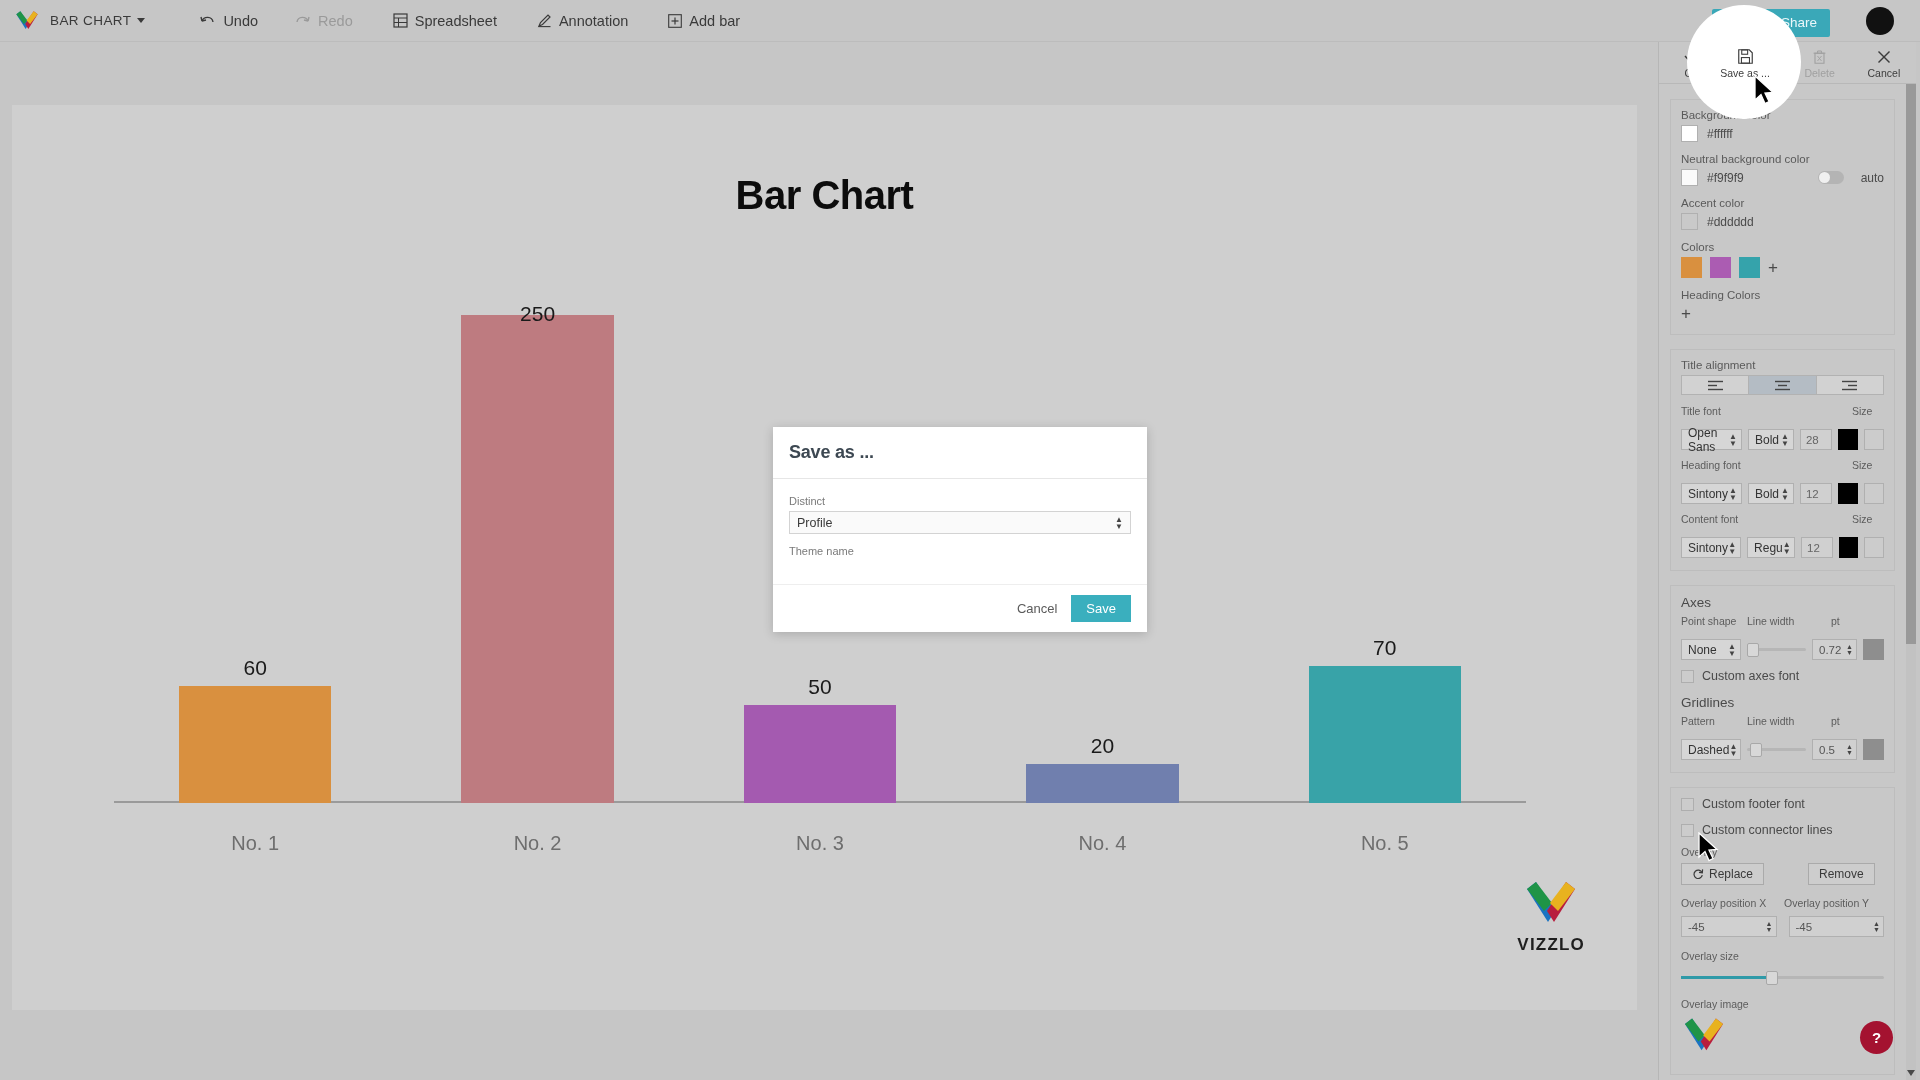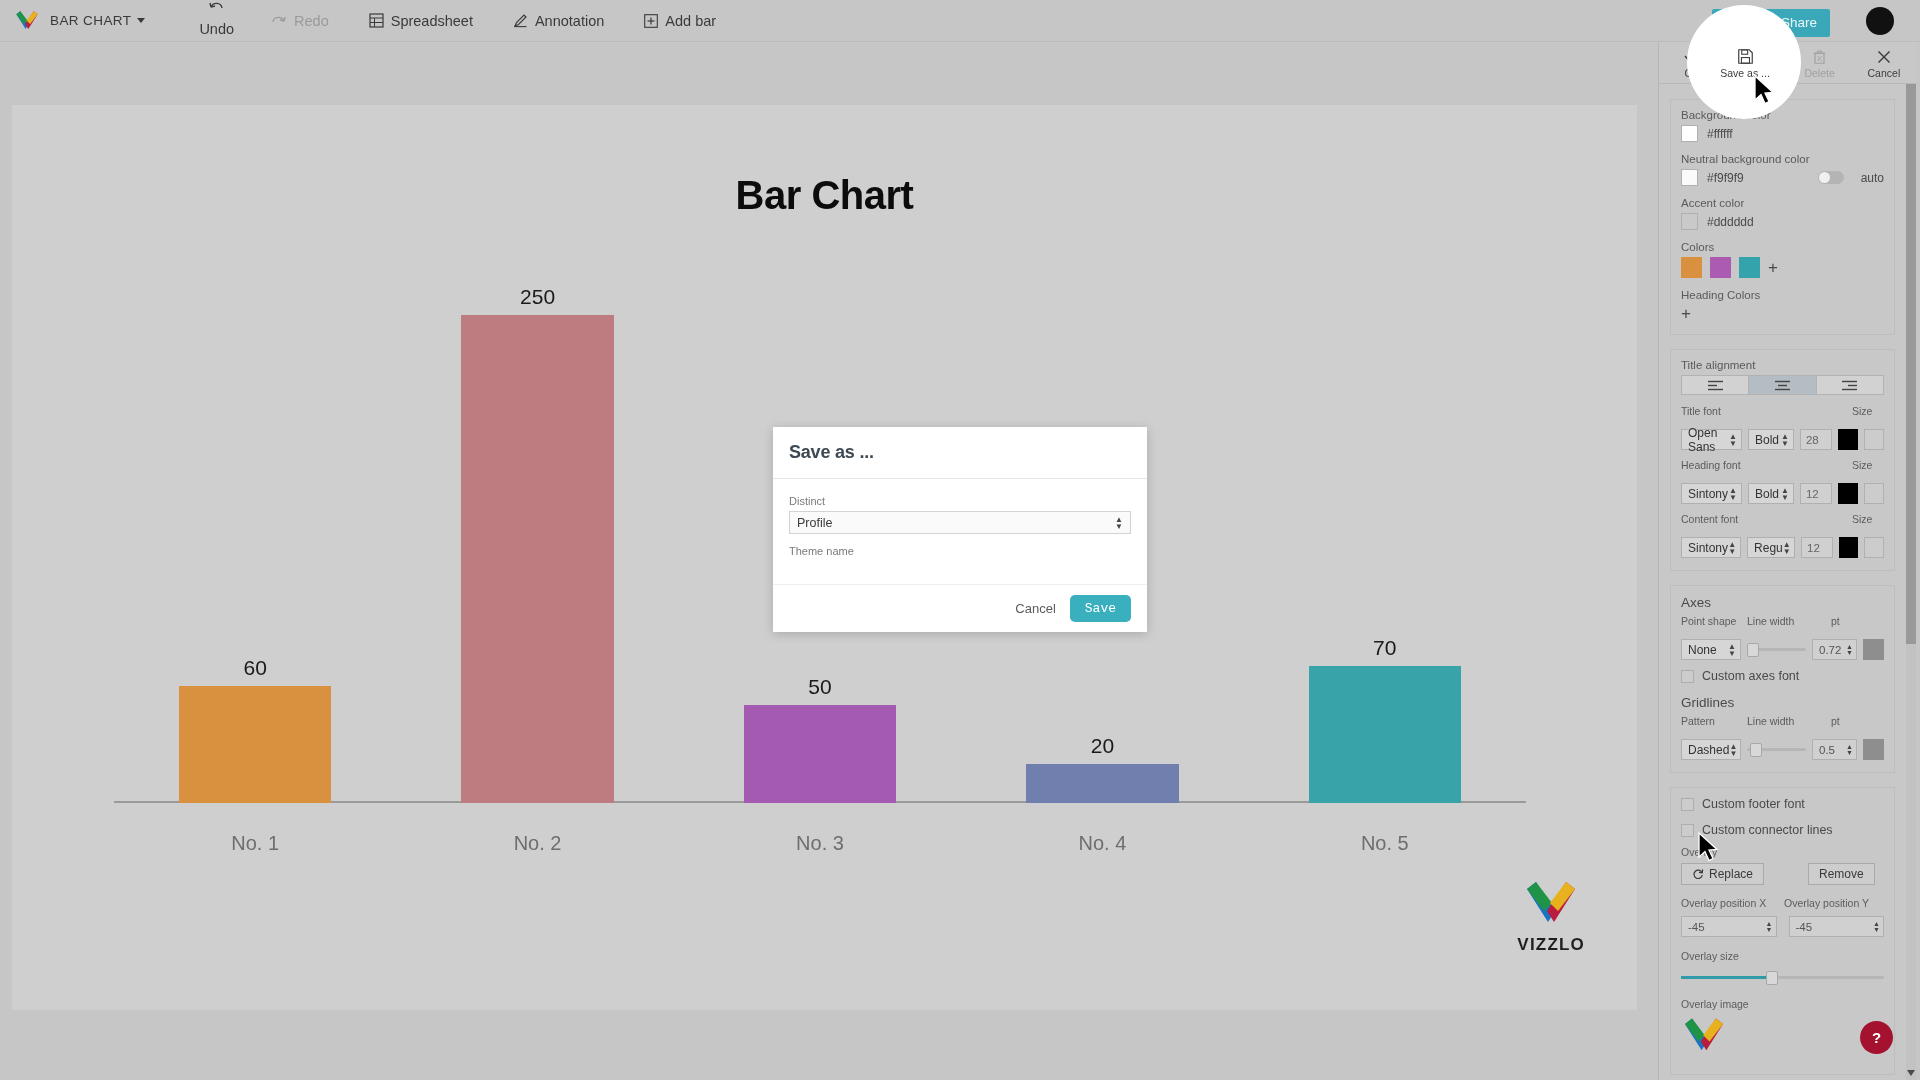--- a/index.html
+++ b/index.html
@@ -28,21 +28,21 @@
     width: 0; height: 0; border-left: 4.5px solid transparent;
     border-right: 4.5px solid transparent; border-top: 5px solid #3a3a3a;
   }
   .tb-item {
     display: flex; align-items: center; gap: 7px;
     font-size: 14.5px; color: #3a3a3a; cursor: pointer; height: 42px;
     padding: 0 4px;
   }
   .tb-item.disabled { color: #9a9a9a; cursor: default; }
   .tb-ico { display: inline-flex; align-items: center; justify-content: center; }
-  .sp-undo { margin-left: 50px; flex-direction: column; }
+  .sp-undo { margin-left: 50px; }
   .sp-redo { margin-left: 28px; }
   .sp-sheet { margin-left: 32px; }
   .sp-anno { margin-left: 32px; }
   .sp-addbar { margin-left: 32px; }
 
   .export-btn {
     position: absolute; right: 90px; top: 9px;
     background: #3aa8b8; color: #eaf7fa;
     font-size: 13.5px; padding: 6px 13px 7px; border: none;
     border-radius: 2px; cursor: pointer; font-family: inherit;
@@ -255,37 +255,37 @@
     border-top: 1px solid #eee;
     display: flex; align-items: center; justify-content: flex-end;
     gap: 14px; padding-right: 16px;
   }
   .m-cancel {
     font-size: 13px; color: #5a5a5a; background: none; border: none;
     cursor: pointer; font-family: inherit;
   }
   .m-save {
     font-size: 13px; color: #fff; background: #3aafbe; border: none;
-    padding: 6px 15px; border-radius: 5px; cursor: pointer; font-family: Liberation Mono, monospace;
+    padding: 6px 15px; border-radius: 0; cursor: pointer; font-family: Liberation Sans, sans-serif;
   }
 </style>
 </head>
 <body>
 
 <div id="app">
 
   <div class="canvas-wrap">
     <div class="chart-title">Bar Chart</div>
     <div class="plot" id="plot">
       <div class="baseline"></div>
     <div class="bar" style="left: 166.952px; width: 152.496px; height: 117.12px; background: rgb(217, 144, 63);"></div>
         <div class="bar-label" style="left: 102px; width: 282.4px; bottom: 330.12px;">60</div>
         <div class="cat-label" style="left: 102px; width: 282.4px;">No. 1</div>
         <div class="bar" style="left: 449.352px; width: 152.496px; height: 488px; background: rgb(190, 123, 128);"></div>
-        <div class="bar-label" style="left: 384.4px; width: 282.4px; bottom: 701px;">250</div>
+        <div class="bar-label" style="left: 384.4px; width: 282.4px; bottom: 684px;">250</div>
         <div class="cat-label" style="left: 384.4px; width: 282.4px;">No. 2</div>
         <div class="bar" style="left: 731.752px; width: 152.496px; height: 97.6px; background: rgb(164, 90, 176);"></div>
         <div class="bar-label" style="left: 666.8px; width: 282.4px; bottom: 310.6px;">50</div>
         <div class="cat-label" style="left: 666.8px; width: 282.4px;">No. 3</div>
         <div class="bar" style="left: 1014.15px; width: 152.496px; height: 39.04px; background: rgb(112, 127, 174);"></div>
         <div class="bar-label" style="left: 949.2px; width: 282.4px; bottom: 252.04px;">20</div>
         <div class="cat-label" style="left: 949.2px; width: 282.4px;">No. 4</div>
         <div class="bar" style="left: 1296.55px; width: 152.496px; height: 136.64px; background: rgb(56, 163, 168);"></div>
         <div class="bar-label" style="left: 1231.6px; width: 282.4px; bottom: 349.64px;">70</div>
         <div class="cat-label" style="left: 1231.6px; width: 282.4px;">No. 5</div>

